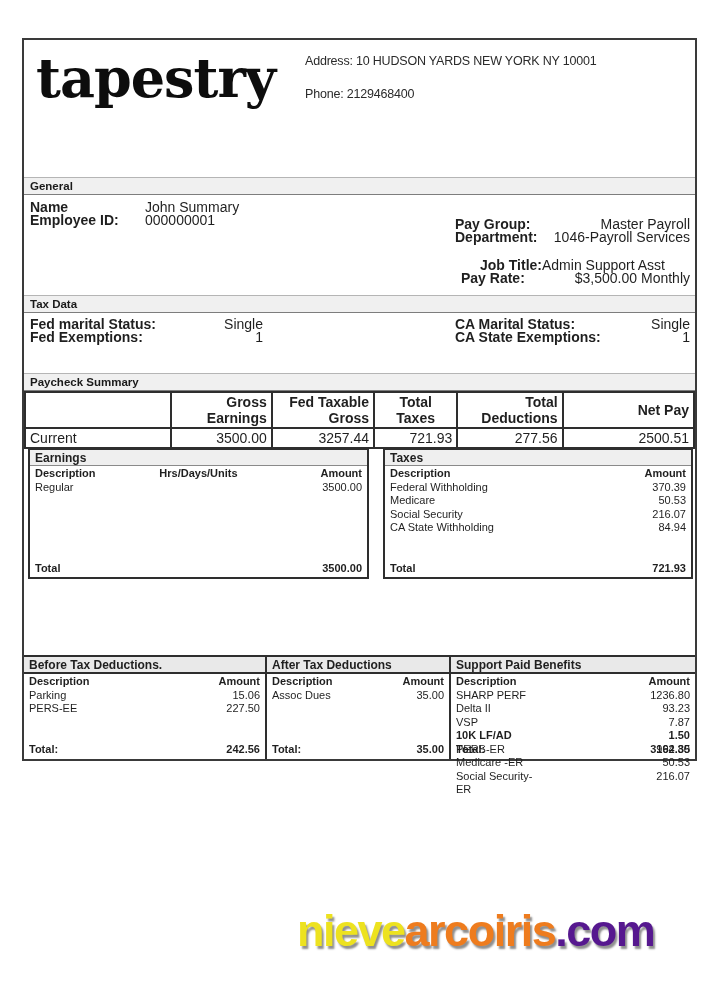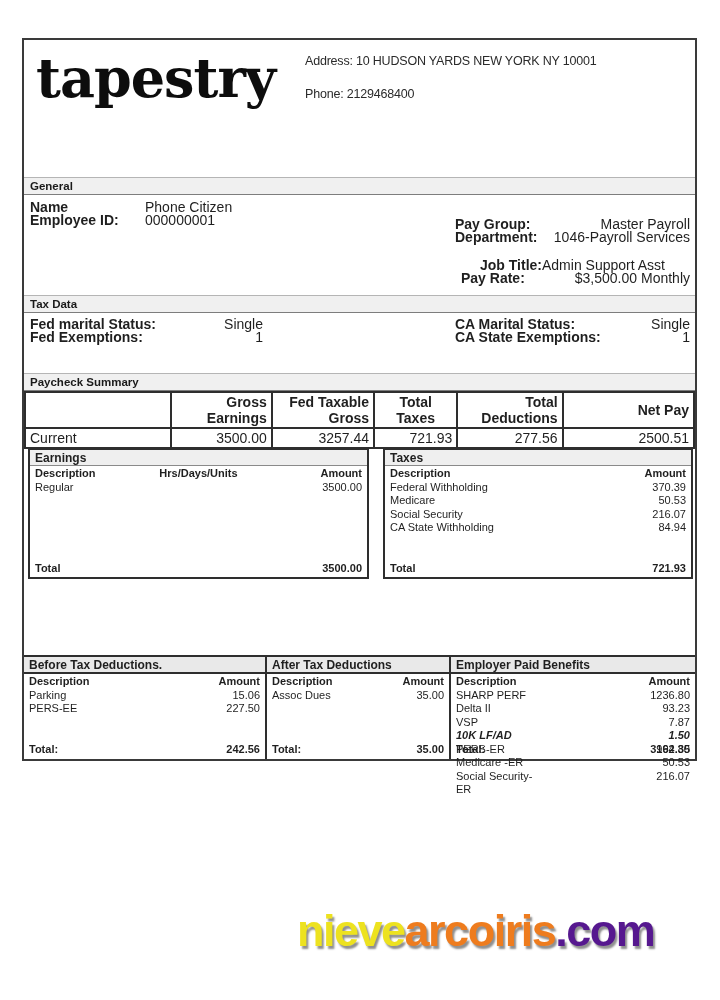--- a/index.html
+++ b/index.html
@@ -58,21 +58,21 @@
   .bt-col { position:relative; height:100%; }
   .bt-col.c1 { width:243px; border-right:2px solid #2e2e2e; }
   .bt-col.c2 { width:184px; border-right:2px solid #2e2e2e; }
   .bt-col.c3 { flex:1; }
   .bt-bar { height:17px; background:#e9e9e9; border-bottom:2px solid #2e2e2e;
     font-weight:bold; font-size:12px; padding:1px 5px; }
   .bt-head, .bt-row { display:flex; justify-content:space-between; font-size:11px;
     line-height:13.5px; padding:0 5px; }
   .bt-head { font-weight:bold; padding-top:1px; }
   .bt-row .desc { white-space:pre-line; }
-  .bt-row.bold { font-weight:bold;font-style:italic; }
+  .bt-row.bold { font-weight:bold; }
   .bt-total { position:absolute; left:5px; right:5px; bottom:4px; display:flex;
     justify-content:space-between; font-size:11px; font-weight:bold; }
 
   
   .watermark { position:absolute; left:297px; top:905px; font-size:45px;
     font-weight:bold; letter-spacing:-1.5px; white-space:nowrap;
     text-shadow:2px 3px 2px #8f8f8f; }
   .wm1 { color:#ede21f; }
   .wm2 { color:#ee7c1e; }
   .wm3 { color:#56188f; }
@@ -91,21 +91,21 @@
       </div>
       <div class="addr-line">
         <span>Phone:</span>
         <span>2129468400</span>
       </div>
     </div>
 
     <div class="bar" style="top:137px;">General</div>
     <div class="frow" style="left:6px; width:260px; top:161px; justify-content:flex-start;">
       <span class="flabel" style="width:115px;">Name</span>
-      <span class="fvalue" style="text-align:left;">Phone Citizen</span>
+      <span class="fvalue" style="text-align:left;">John Summary</span>
     </div>
     <div class="frow" style="left:6px; width:260px; top:174px; justify-content:flex-start;">
       <span class="flabel" style="width:115px;">Employee ID:</span>
       <span class="fvalue" style="text-align:left;">000000001</span>
     </div>
     <div class="frow" style="left:431px; right:5px; top:178px;">
       <span class="flabel">Pay Group:</span>
       <span class="fvalue">Master Payroll</span>
     </div>
     <div class="frow" style="left:431px; right:5px; top:191px;">
@@ -250,21 +250,21 @@
           <span class="desc">Assoc Dues</span>
           <span>35.00</span>
         </div>
         <div class="bt-total">
           <span>Total:</span>
           <span>35.00</span>
         </div>
       </div>
 
       <div class="bt-col c3">
-        <div class="bt-bar">Employer Paid Benefits</div>
+        <div class="bt-bar">Support Paid Benefits</div>
         <div class="bt-head">
           <span>Description</span>
           <span>Amount</span>
         </div>
         <div class="bt-row">
           <span class="desc">SHARP PERF</span>
           <span>1236.80</span>
         </div>
         <div class="bt-row">
           <span class="desc">Delta II</span>

